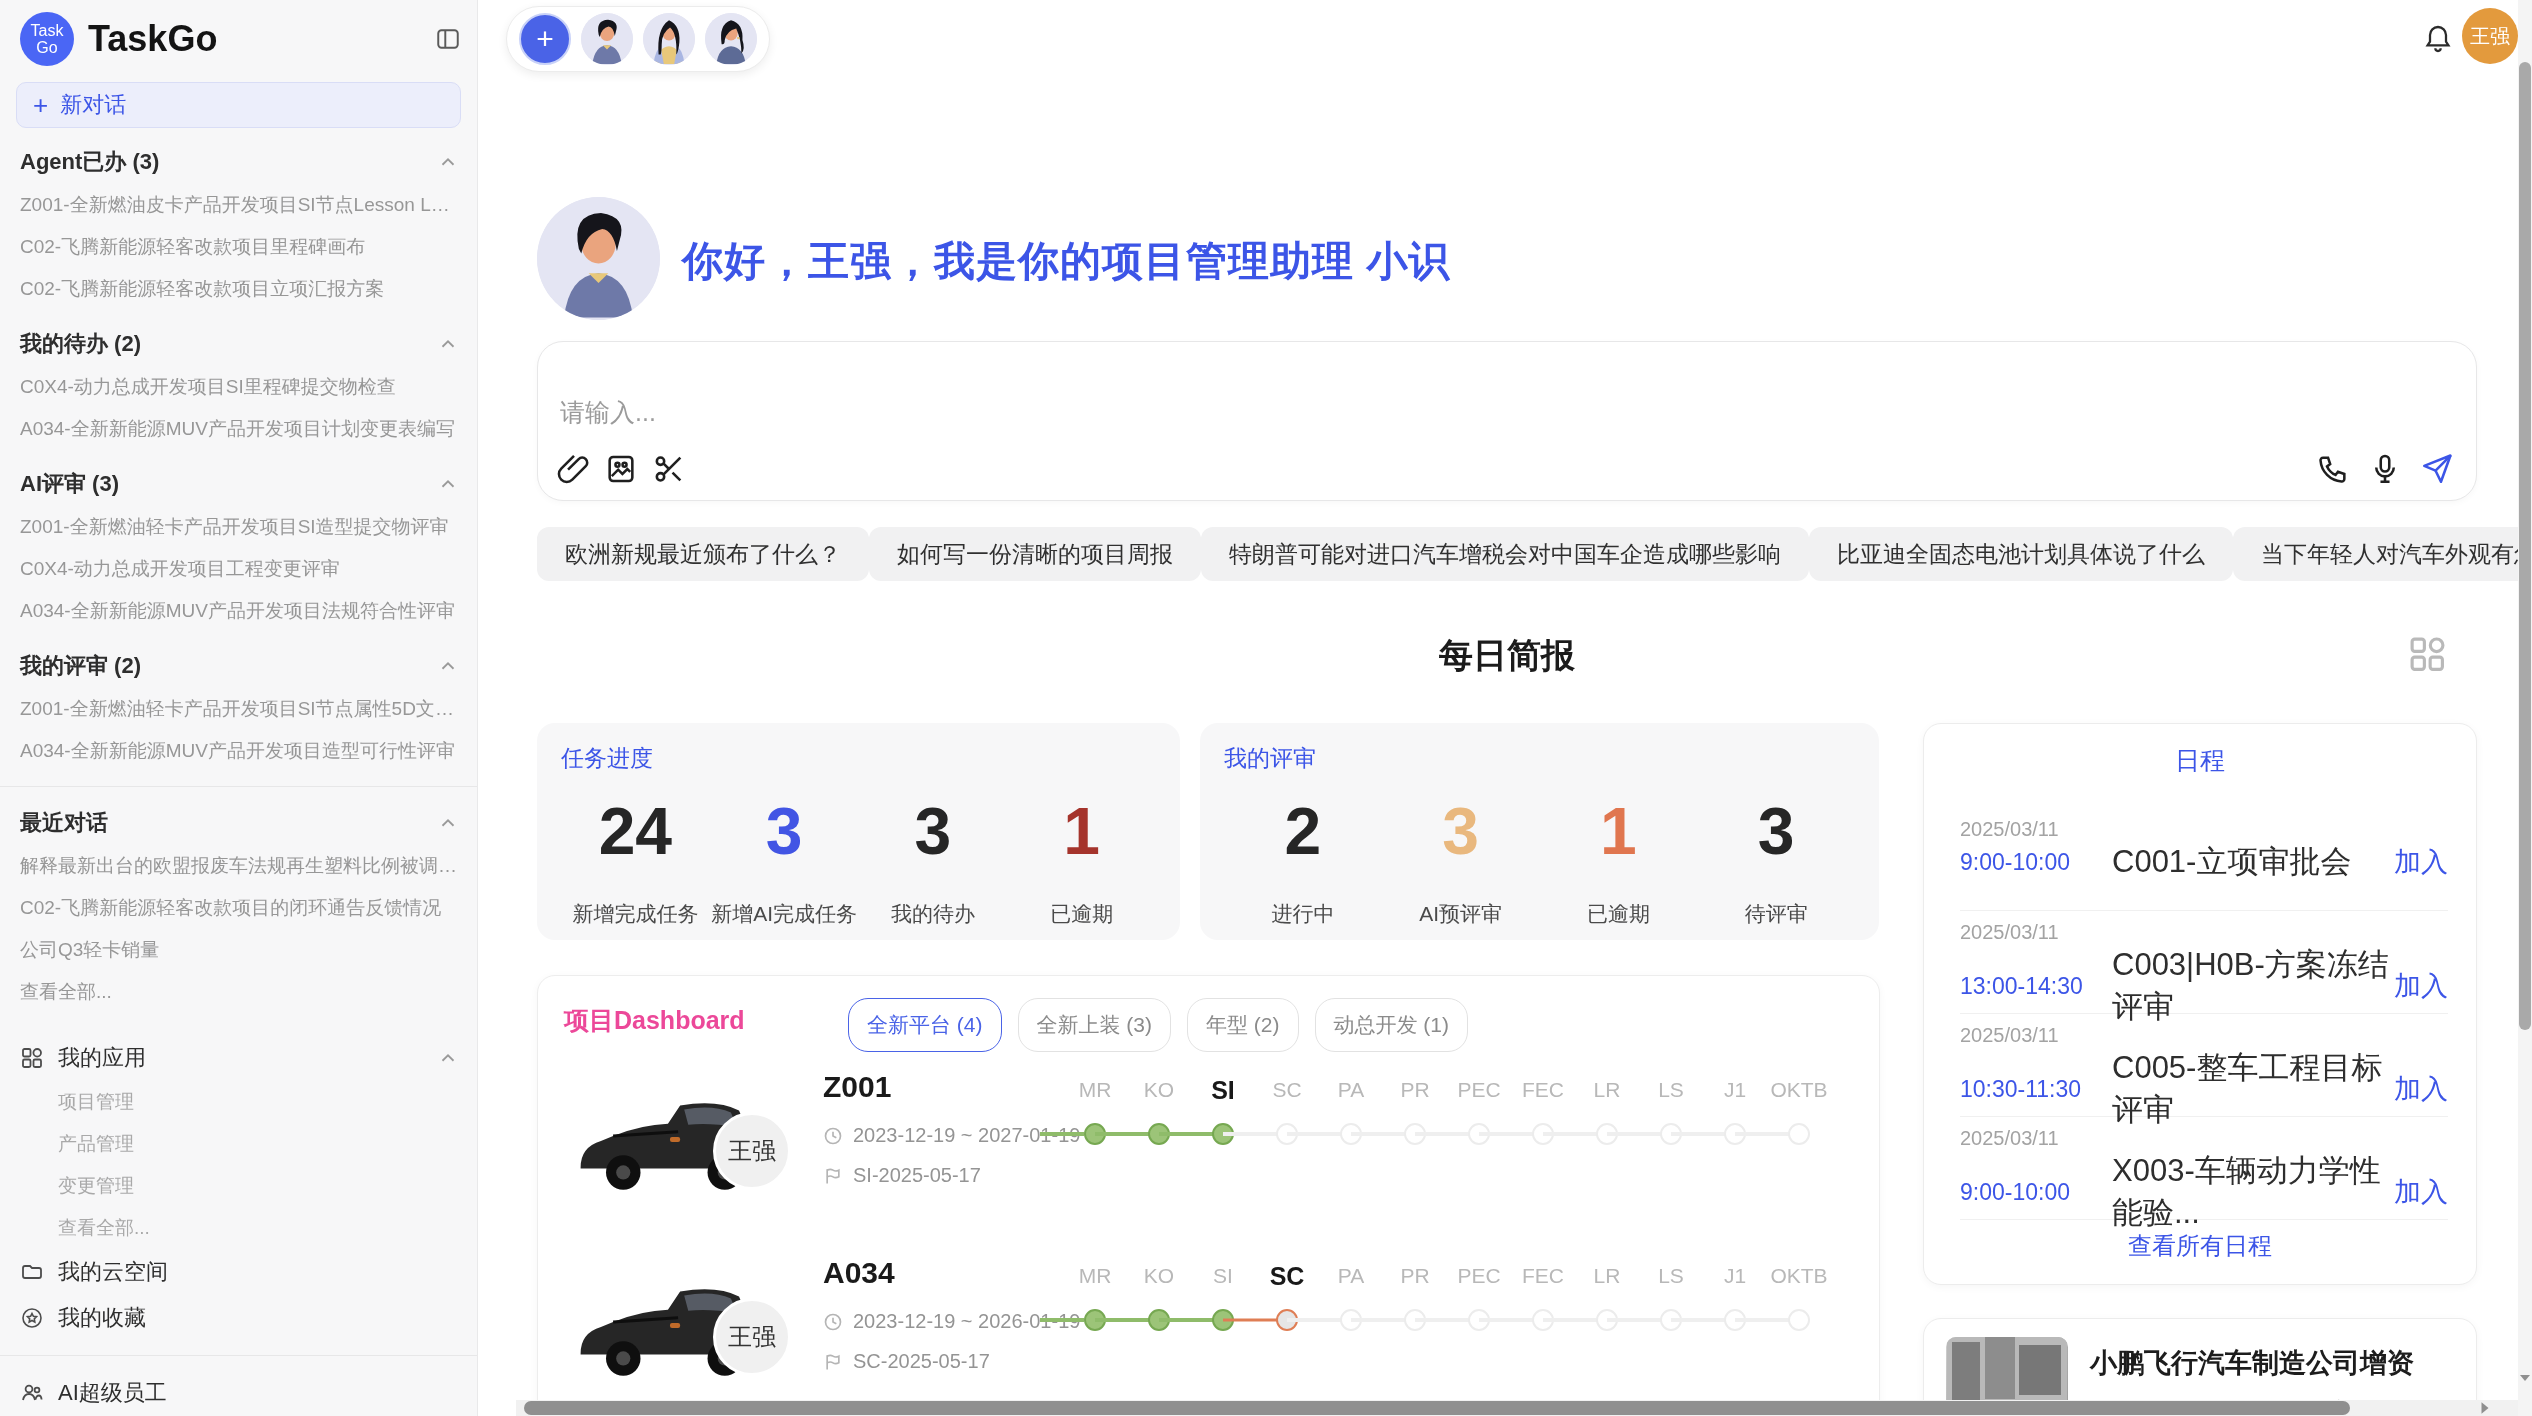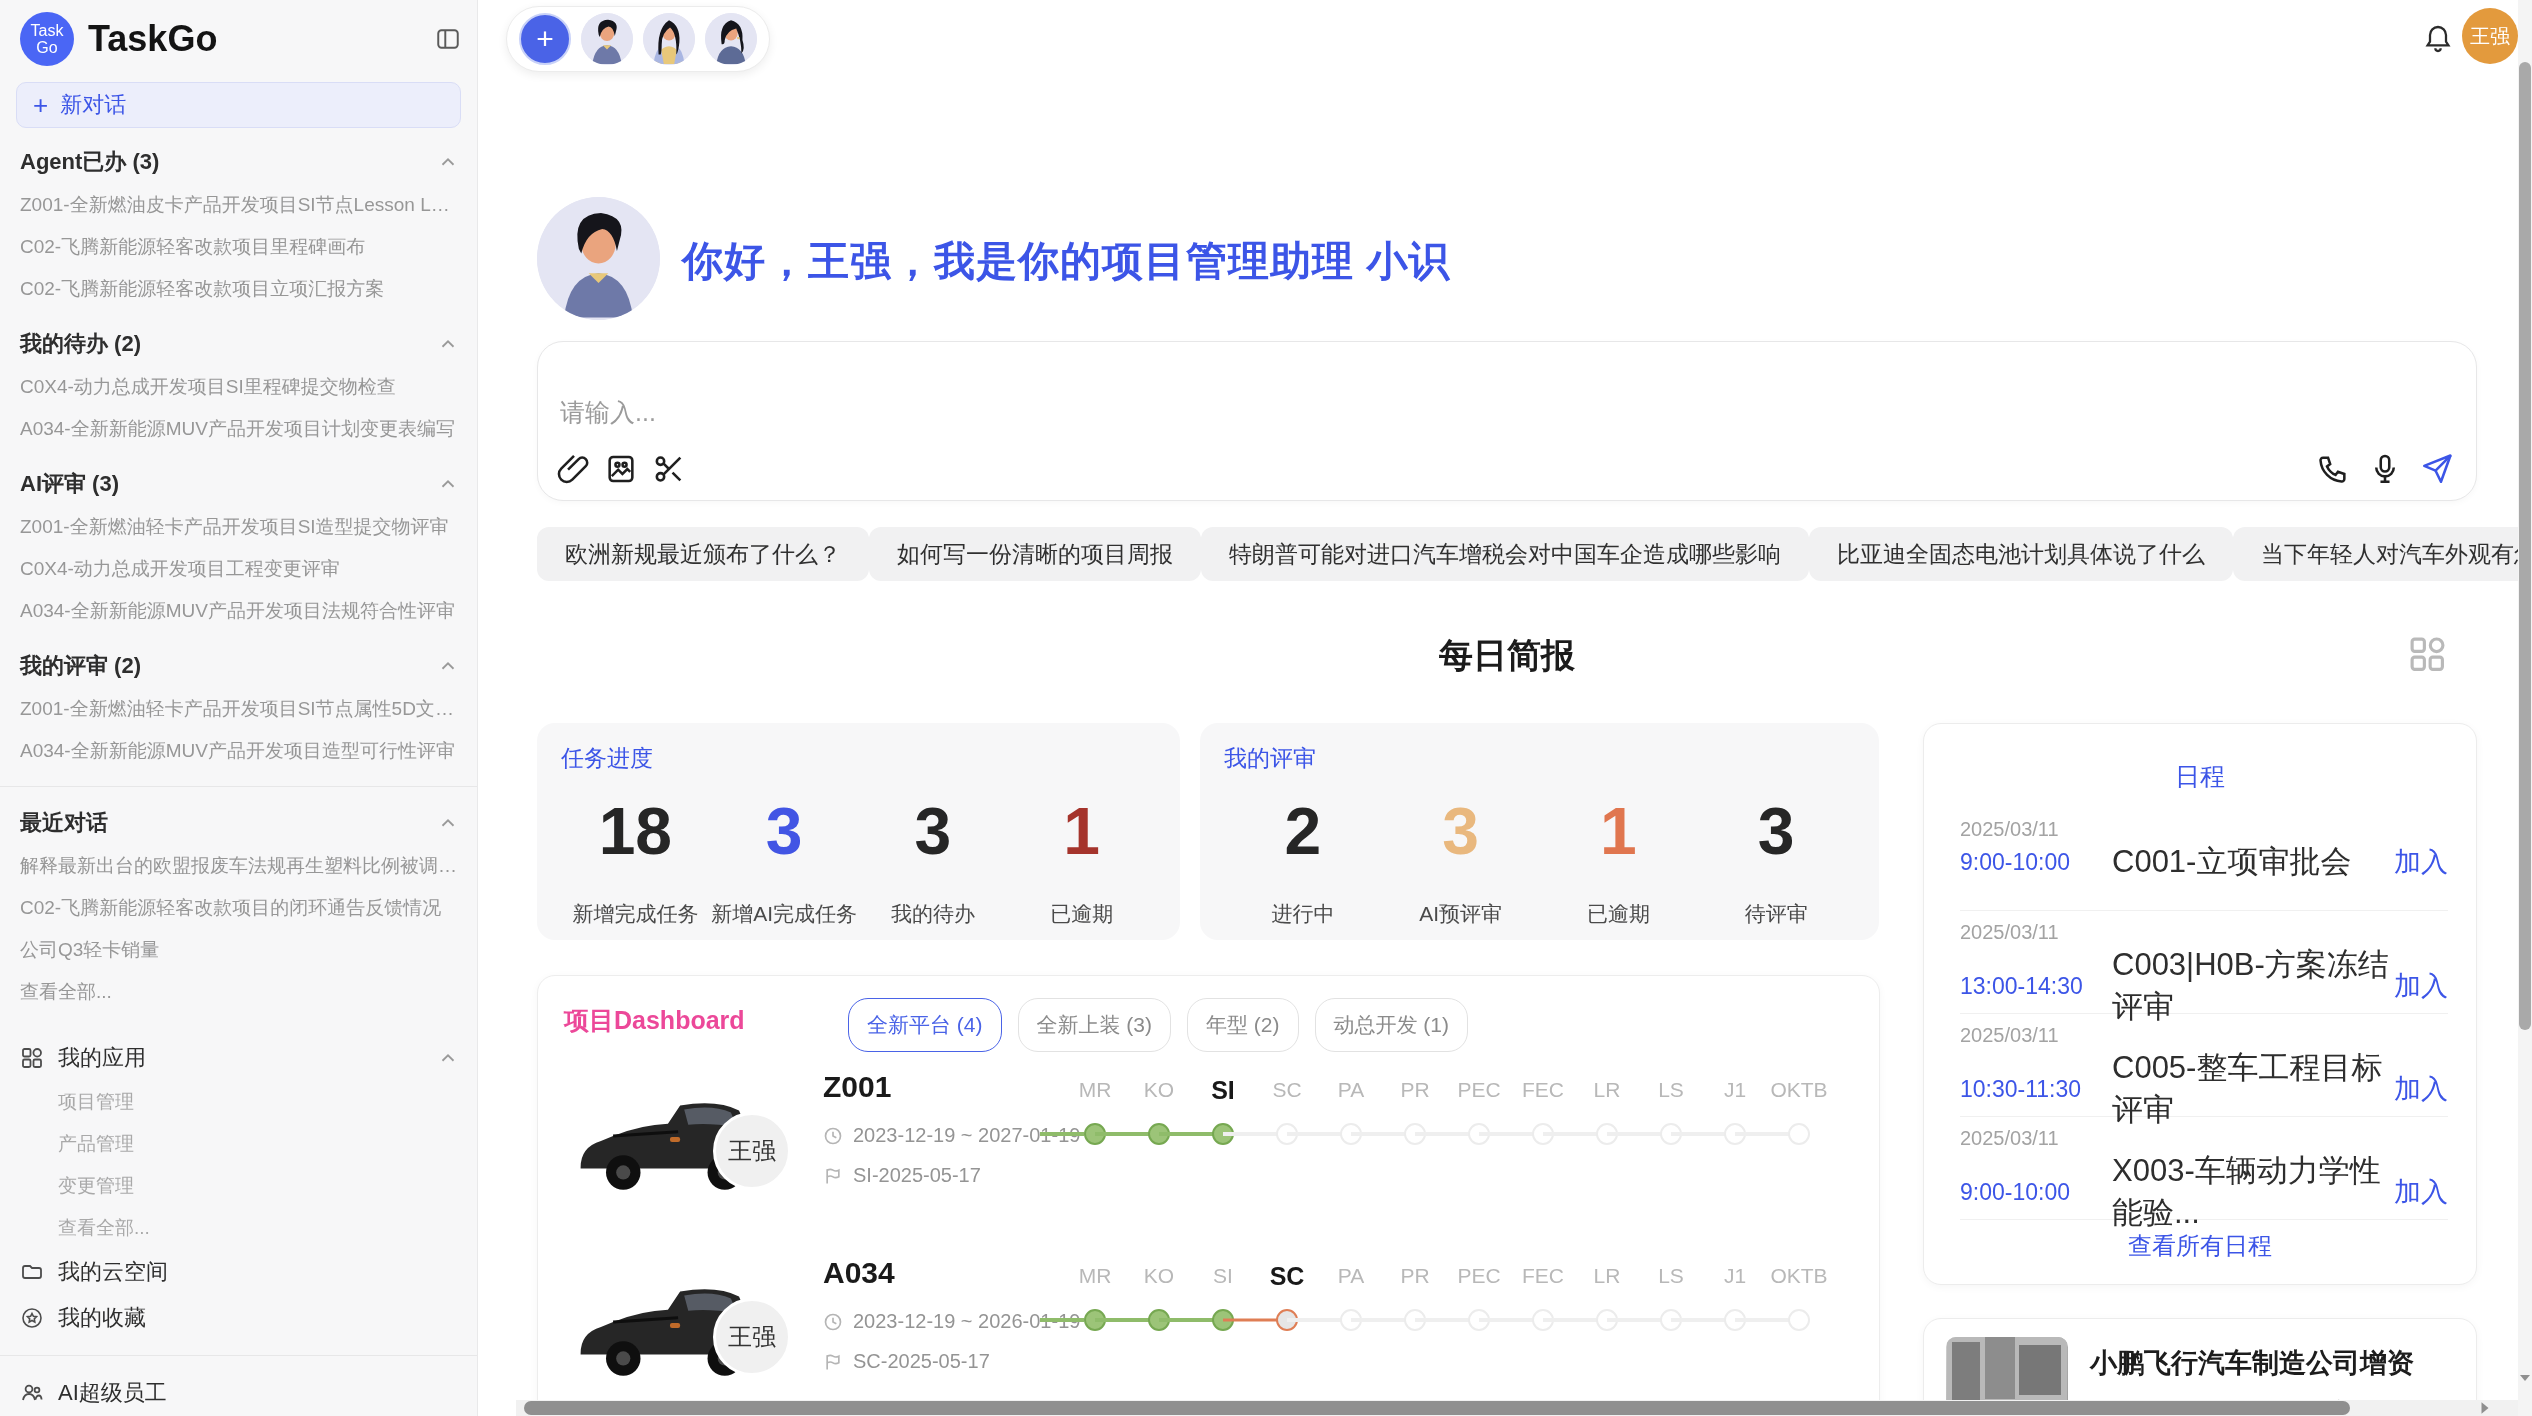--- a/index.html
+++ b/index.html
@@ -59,21 +59,21 @@
   .stat-grid { display:flex; margin-top:22px; }
   .stat-col { flex:1; text-align:center; }
   .stat-val { font-size:66px; font-weight:600; color:#262626; line-height:70px; }
   .stat-val.c-blue { color:#4255e4; }
   .stat-val.c-red { color:#a5342c; }
   .stat-val.c-orange { color:#e9b87e; }
   .stat-val.c-orangered { color:#e0764f; }
   .stat-label { margin-top:34px; font-size:21px; color:#4a4a4a; }
 
   .sched-card { position:absolute; left:1445px; top:723px; width:554px; height:562px; background:#fff; border:1px solid #ececec; border-radius:18px; box-shadow:0 2px 8px rgba(0,0,0,.04); }
-  .sched-title { text-align:center; margin-top:36px; font-size:25px; color:#3c55e7; font-weight:500; }
+  .sched-title { text-align:center; margin-top:20px; font-size:25px; color:#3c55e7; font-weight:500; }
   .sched-list { position:absolute; left:36px; right:28px; top:84px; }
   .sched-item { height:103px; border-bottom:1px solid #f0f0f0; padding-top:10px; }
   .sched-date { font-size:20px; color:#a3a3a3; }
   .sched-row { display:flex; align-items:center; }
   .sched-time { width:152px; font-size:23px; color:#3c55e7; font-weight:500; }
   .sched-name { flex:1; font-size:31px; color:#2e2e2e; }
   .sched-join { font-size:27px; color:#3c55e7; cursor:pointer; }
   .sched-viewall { position:absolute; bottom:22px; width:100%; text-align:center; font-size:24px; color:#3c55e7; cursor:pointer; }
 
   .news-card { position:absolute; left:1445px; top:1318px; width:554px; height:170px; background:#fff; border:1px solid #ececec; border-radius:18px; overflow:hidden; box-shadow:0 2px 8px rgba(0,0,0,.04); cursor:pointer; }
@@ -389,21 +389,21 @@
         <circle cx="17.5" cy="7" r="3.6"></circle>
         <rect x="3.5" y="13.8" width="7" height="7" rx="1.5"></rect>
         <rect x="13.8" y="13.8" width="7" height="7" rx="1.5"></rect>
       </svg>
   </div>
 
   <div class="stat-card task">
     <div class="stat-title">任务进度</div>
     <div class="stat-grid">
       <div class="stat-col">
-        <div class="stat-val">18</div>
+        <div class="stat-val">24</div>
         <div class="stat-label">新增完成任务</div>
       </div>
       <div class="stat-col">
         <div class="stat-val c-blue">3</div>
         <div class="stat-label">新增AI完成任务</div>
       </div>
       <div class="stat-col">
         <div class="stat-val">3</div>
         <div class="stat-label">我的待办</div>
       </div>

